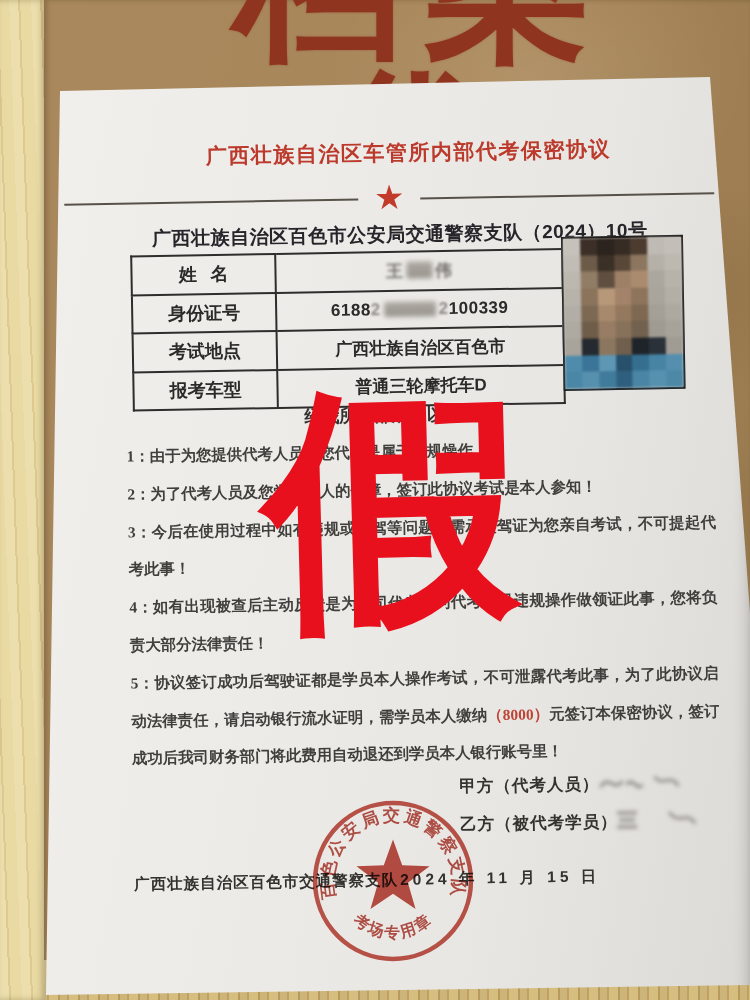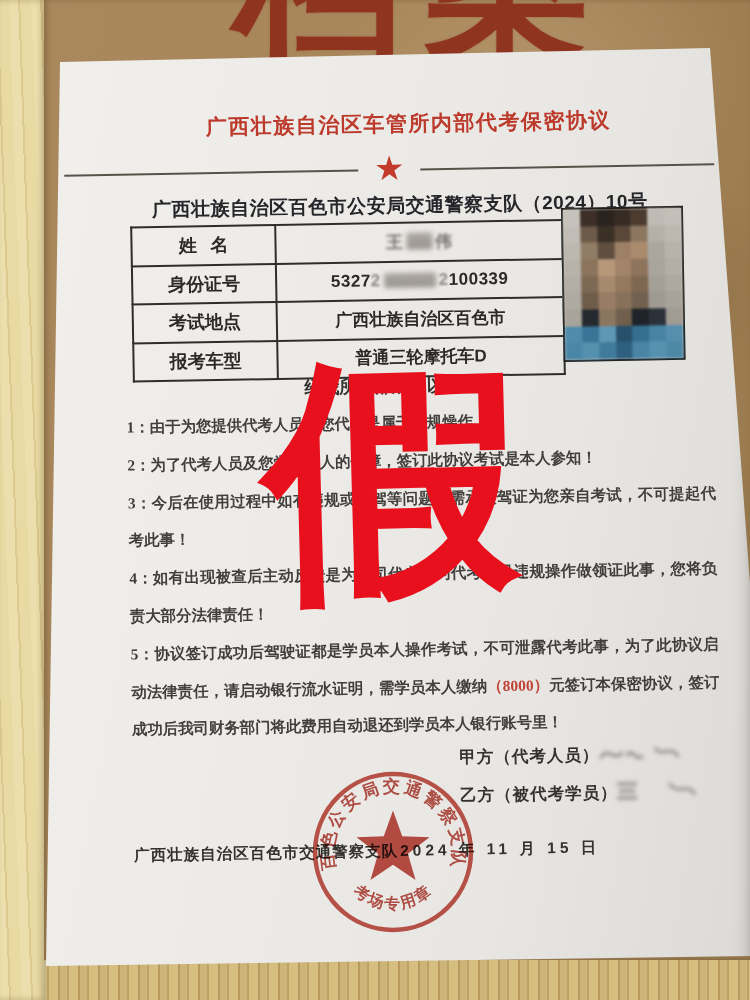--- a/index.html
+++ b/index.html
@@ -25,21 +25,21 @@
     box-shadow:inset 3px 0 5px rgba(70,50,20,.30);}
   .env-title{position:absolute;left:110px;top:-102px;width:540px;text-align:center;
     font-size:168px;font-weight:900;letter-spacing:22px;color:#8f341f;line-height:1;
     text-shadow:0 0 2px rgba(143,52,31,.5);filter:blur(.4px);}
   
   .paper{position:absolute;inset:0;z-index:3;
     clip-path:polygon(60px 62px,710px 48px,752px 610px,750px 956px,46px 966px);
     background:
       linear-gradient(100deg,#f2f0ed 0%,#edebe8 40%,#e8e6e3 70%,#dcdad7 100%);
     box-shadow:inset 0 8px 10px -7px rgba(0,0,0,.28),inset -10px 0 18px -12px rgba(0,0,0,.30);
-    filter:drop-shadow(0 3px 5px rgba(55,38,15,.35));}
+    filter:drop-shadow(0 3px 5px rgba(55,38,15,.35));margin-top:29px;}
   .sheet{position:absolute;inset:0;transform:rotate(-1deg);transform-origin:390px 500px;
     color:#2b2a28;}
   .doc-title{position:absolute;left:90px;top:110px;width:650px;text-align:center;
     font-size:21px;font-weight:bold;letter-spacing:1.5px;color:#bc3a2c;}
   .divider{position:absolute;left:70px;top:150px;width:650px;height:40px;
     display:flex;align-items:center;gap:16px;}
   .divider .line{flex:1;height:0;border-top:2px solid #575249;}
   .divider .star{font-size:34px;color:#c23b2a;line-height:1;transform:translateY(-2px);}
   .doc-number{position:absolute;left:80px;top:193px;width:650px;text-align:center;
     font-size:19px;font-weight:bold;color:#26252a;letter-spacing:.5px;}
@@ -114,21 +114,21 @@
       <tbody>
           <tr>
         <td class="lbl two">姓名</td>
         <td class="val">
           <span class="smudge">王</span><span class="blur-chip chip-name"></span><span class="smudge">伟</span>
         </td>
       </tr>
       <tr>
         <td class="lbl">身份证号</td>
         <td class="val idnum">
-          <span>5327</span><span class="fadech">2</span><span class="blur-chip chip-id"></span><span class="fadech">2</span><span>100339</span>
+          <span>6188</span><span class="fadech">2</span><span class="blur-chip chip-id"></span><span class="fadech">2</span><span>100339</span>
         </td>
       </tr>
       <tr>
         <td class="lbl">考试地点</td>
         <td class="val">广西壮族自治区百色市</td>
       </tr>
       <tr>
         <td class="lbl">报考车型</td>
         <td class="val">普通三轮摩托车D</td>
       </tr>

